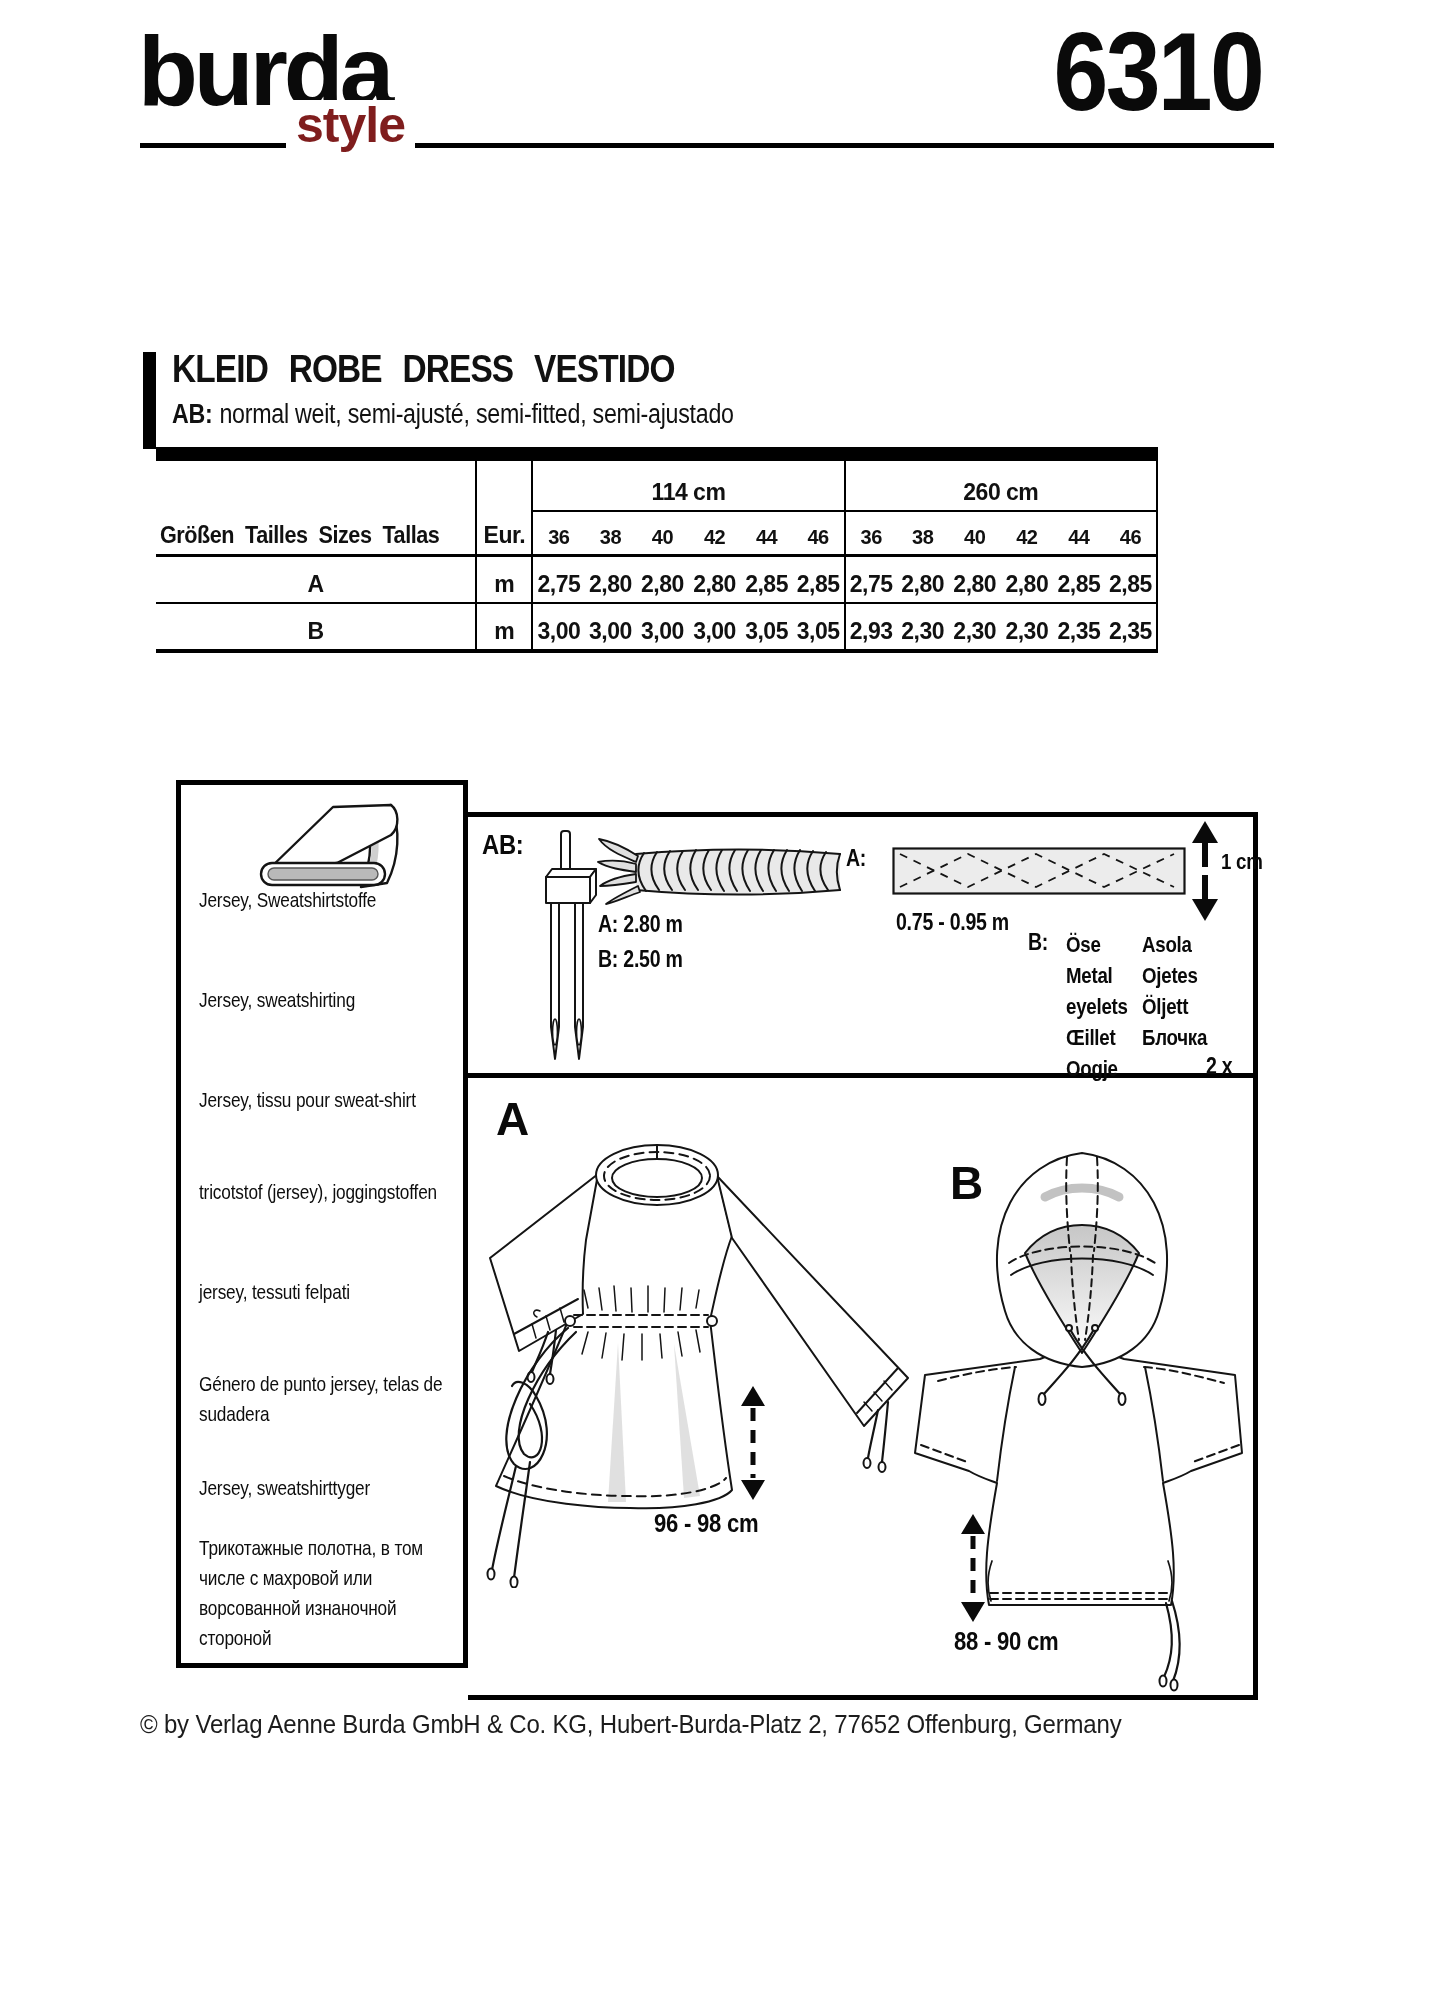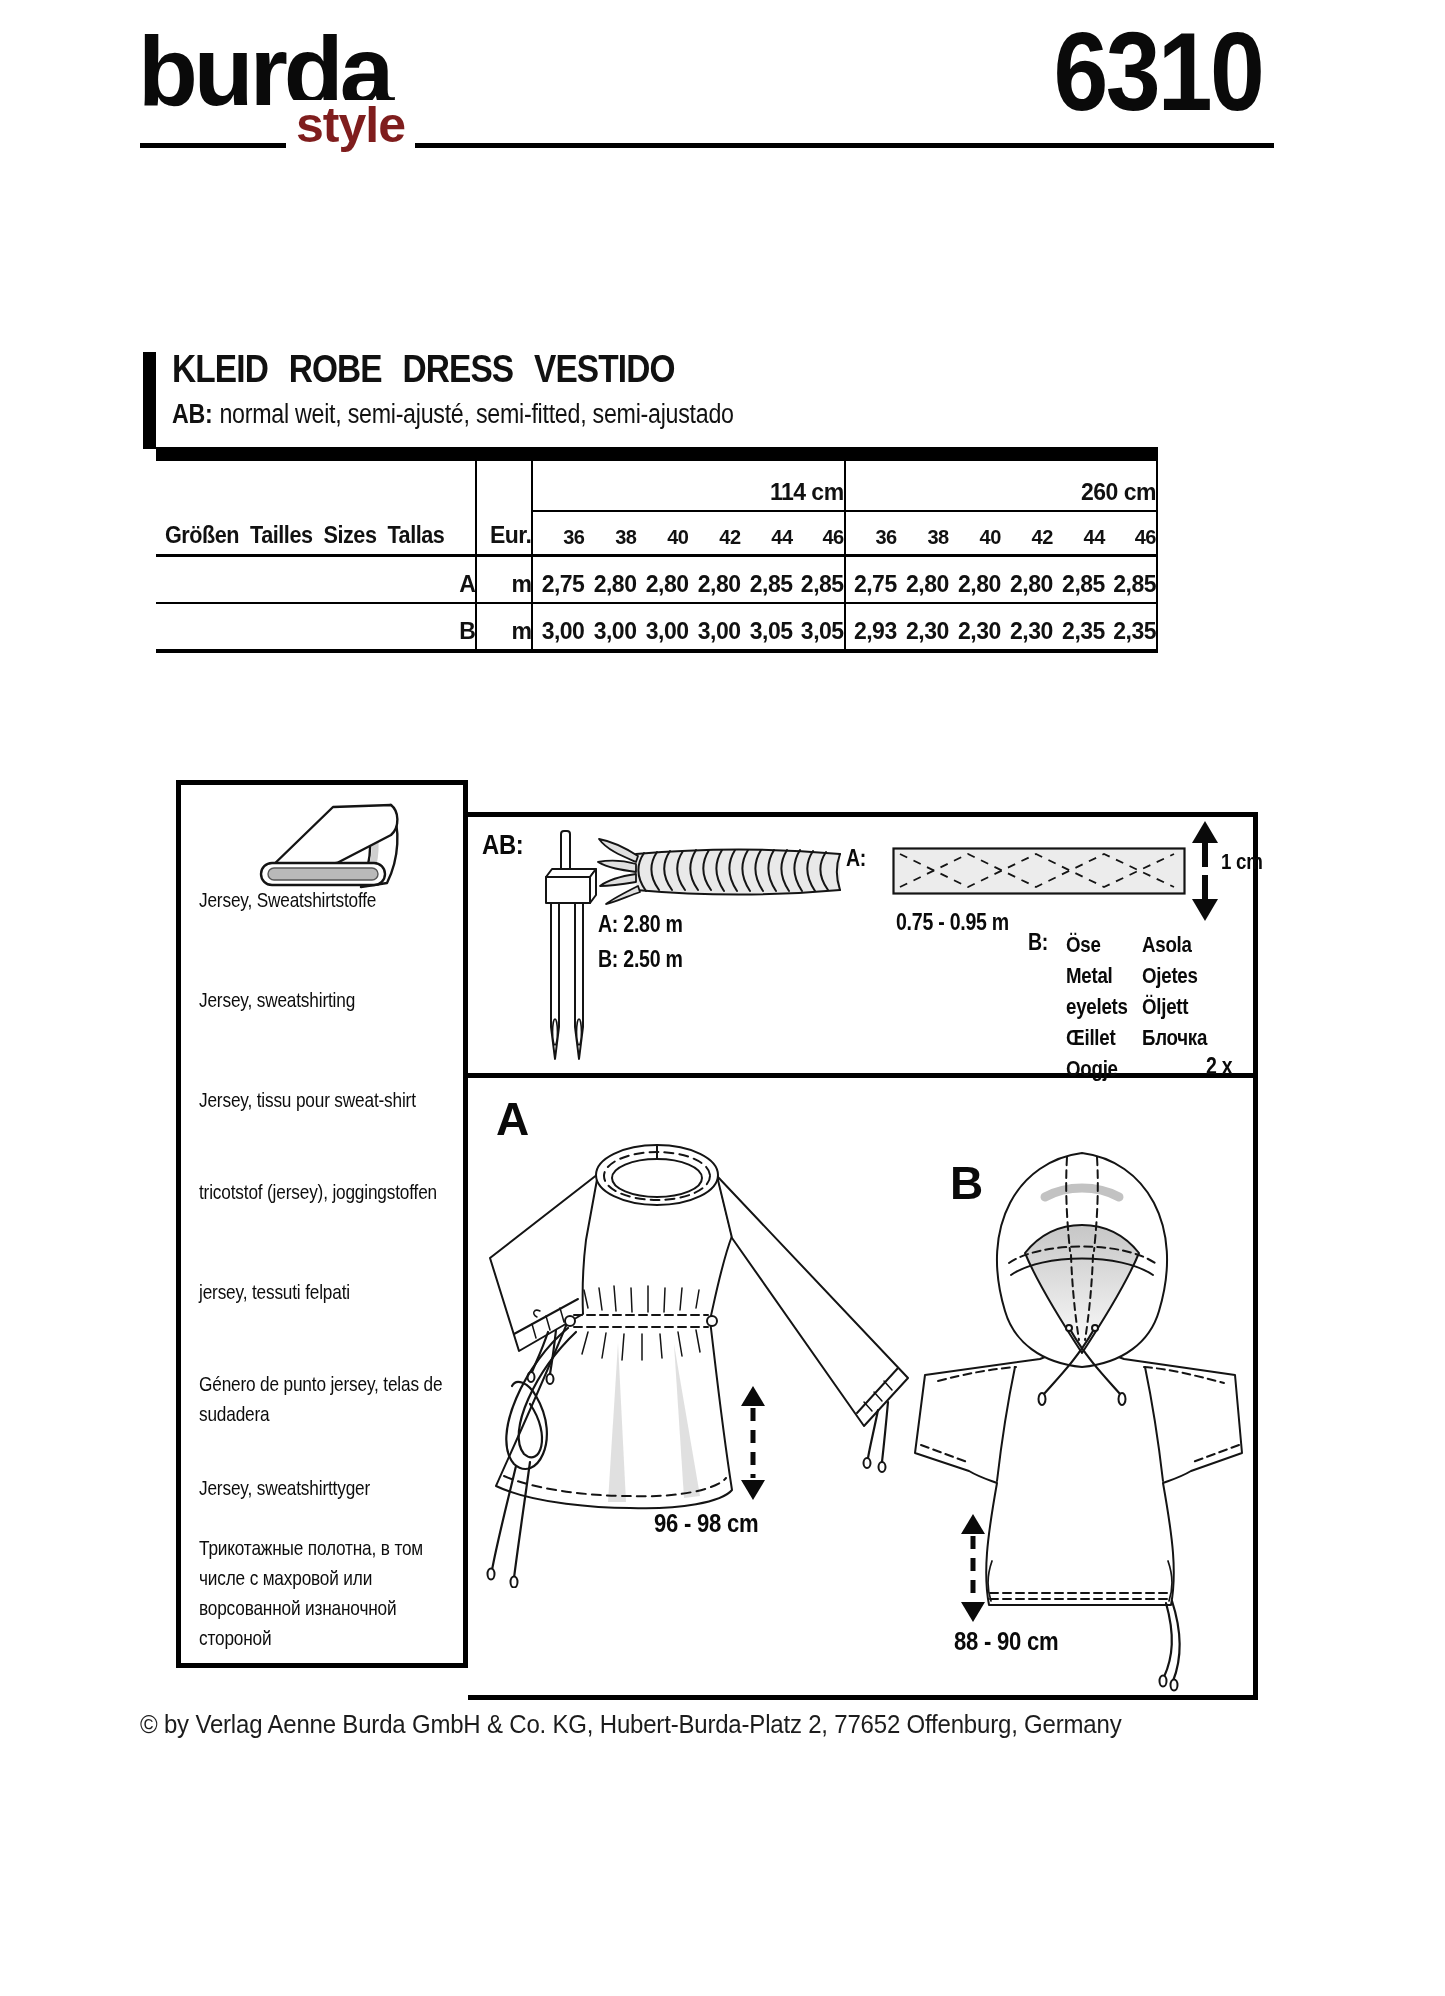--- a/index.html
+++ b/index.html
@@ -16,21 +16,21 @@
   
   .title-bar{left:143px;top:352px;width:13px;height:97px;background:#000;}
   .garment-title{left:172px;top:348px;font-size:38px;font-weight:700;letter-spacing:-1px;word-spacing:14px;white-space:nowrap;transform:scaleX(.88);transform-origin:0 0;}
   .fit-line{left:172px;top:399px;font-size:27px;white-space:nowrap;transform:scaleX(.86);transform-origin:0 0;letter-spacing:-.3px;}
   .fit-line b{font-weight:700;margin-right:8px;}
 
   
   .table-wrap{left:156px;top:447px;width:1002px;}
   .table-topbar{width:1002px;height:14px;background:#000;}
   table.sizes{border-collapse:collapse;table-layout:fixed;width:1002px;}
-  table.sizes th,table.sizes td{font-weight:700;text-align:right;vertical-align:bottom;
+  table.sizes th,table.sizes td{font-weight:700;text-align:center;vertical-align:bottom;
      padding:0 0 6px 0;font-size:23px;letter-spacing:-.5px;line-height:1.05;}
   .col-rowhead{width:320px;} .col-unit{width:56px;} .col-size{width:52px;}
   tr.hrow1{height:50px;} tr.hrow2{height:44px;} tr.drow{height:48px;}
   th.rowhead{text-align:left;padding-left:10px;}
   th.rowhead .sq{display:inline-block;transform:scaleX(.9);transform-origin:0 100%;white-space:nowrap;word-spacing:6px;font-size:24px;}
   th.unitcell{border-left:2.5px solid #000;border-right:2.5px solid #000;font-size:24px;}
   th.grp{font-size:26px;border-bottom:2.5px solid #000;padding-bottom:8px;}
   .bl{border-left:2.5px solid #000;} .br{border-right:2.5px solid #000;}
   tr.hrow2 th{border-bottom:3px solid #000;font-size:20px;}
   th.rowhead,th.unitcell{border-bottom:3px solid #000;margin-top:40px;}

